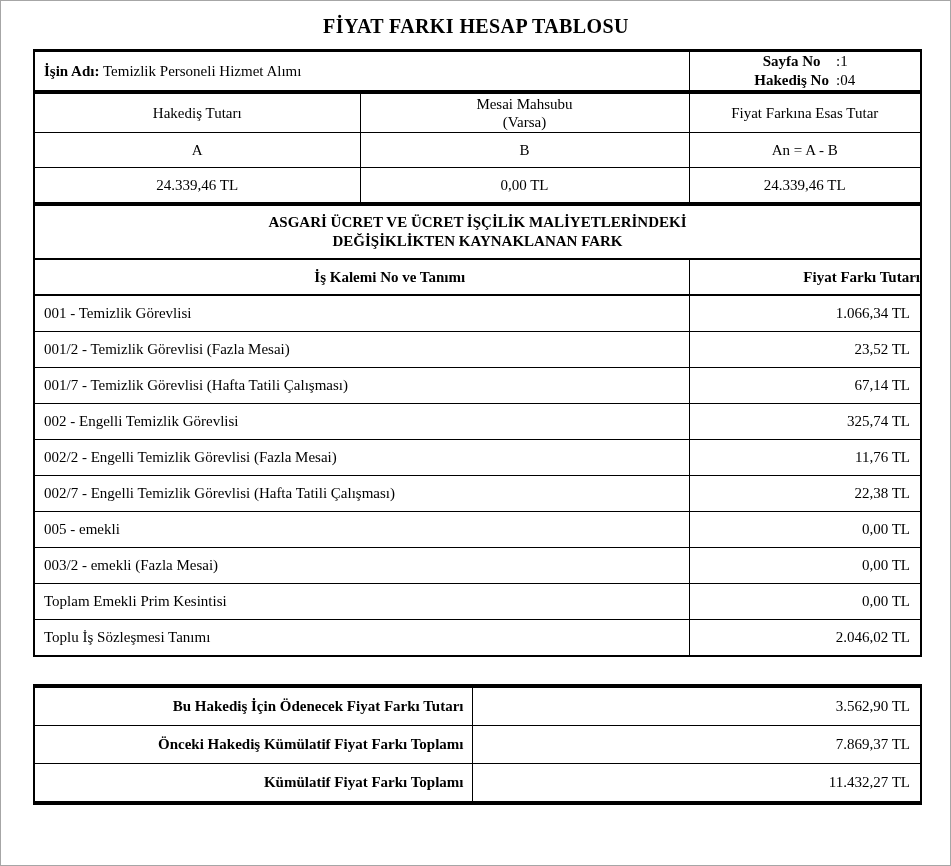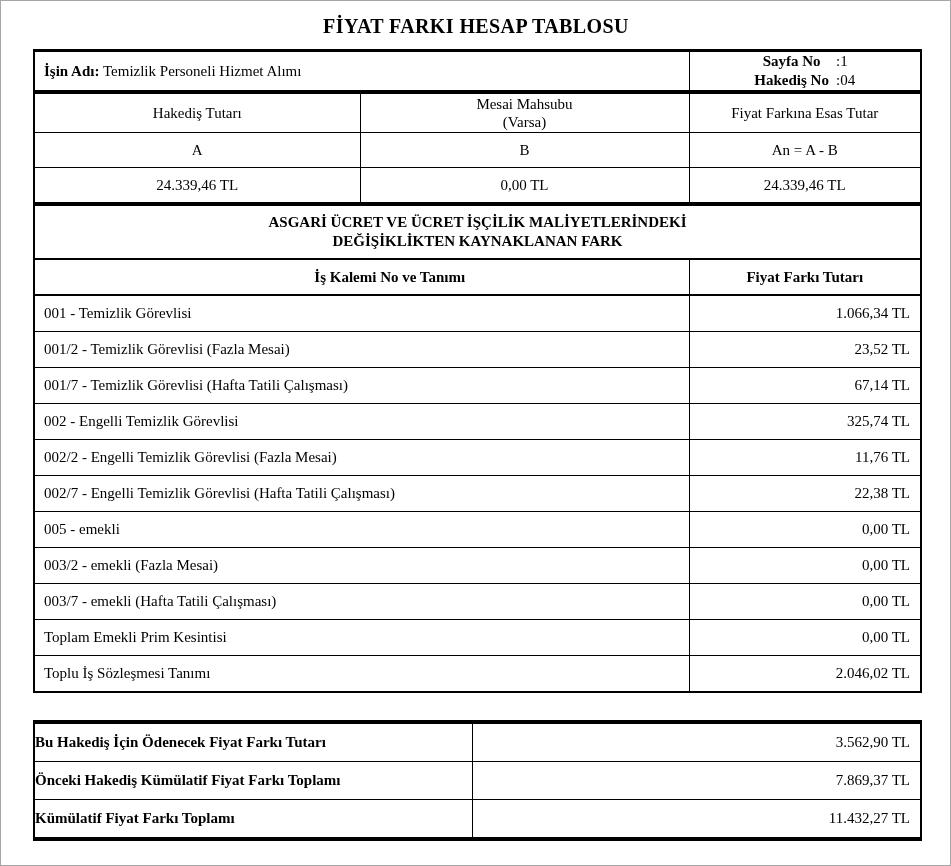--- a/index.html
+++ b/index.html
@@ -38,30 +38,30 @@
   .tblB .codes td { height:34px; }
   .tblB .amts td { height:34px; }
 
   
   .tblC .section td {
     height:52px; font-weight:bold; text-align:center; line-height:19px;
     border-bottom:2px solid #000;
   }
   .tblC .colhdr td { height:34px; font-weight:bold; border-bottom:2px solid #000; }
   .tblC .colhdr .c1 { text-align:center; padding-left:56px; }
-  .tblC .colhdr .c2 { text-align:center; }
+  .tblC .colhdr .c2 { text-align:right; }
   .tblC .item td { height:35px; }
   .tblC .item .c1 { text-align:left; padding-left:9px; }
   .tblC .item .c2,
   .tblB .amts td.right,
   .amt { text-align:right; padding-right:10px; }
 
   
   .tblD td { height:37px; }
-  .tblD .lblcell { font-weight:bold; padding-right:8px; }
+  .tblD .lblcell { font-weight:bold; text-align:right; padding-right:8px; }
 </style>
 </head>
 <body>
 
 <div class="screen">
   <div class="doc">
 
     <h1 class="title">FİYAT FARKI HESAP TABLOSU</h1>
 
     <table class="tbl tblA">
@@ -157,24 +157,20 @@
       </tr>
       <tr class="item">
         <td class="c1">005 - emekli</td>
         <td class="c2">0,00 TL</td>
       </tr>
       <tr class="item">
         <td class="c1">003/2 - emekli (Fazla Mesai)</td>
         <td class="c2">0,00 TL</td>
       </tr>
       <tr class="item">
-        <td class="c1">003/7 - emekli (Hafta Tatili Çalışması)</td>
-        <td class="c2">0,00 TL</td>
-      </tr>
-      <tr class="item">
         <td class="c1">Toplam Emekli Prim Kesintisi</td>
         <td class="c2">0,00 TL</td>
       </tr>
       <tr class="item">
         <td class="c1">Toplu İş Sözleşmesi Tanımı</td>
         <td class="c2">2.046,02 TL</td>
       </tr>
     </tbody>
       </table>
 

